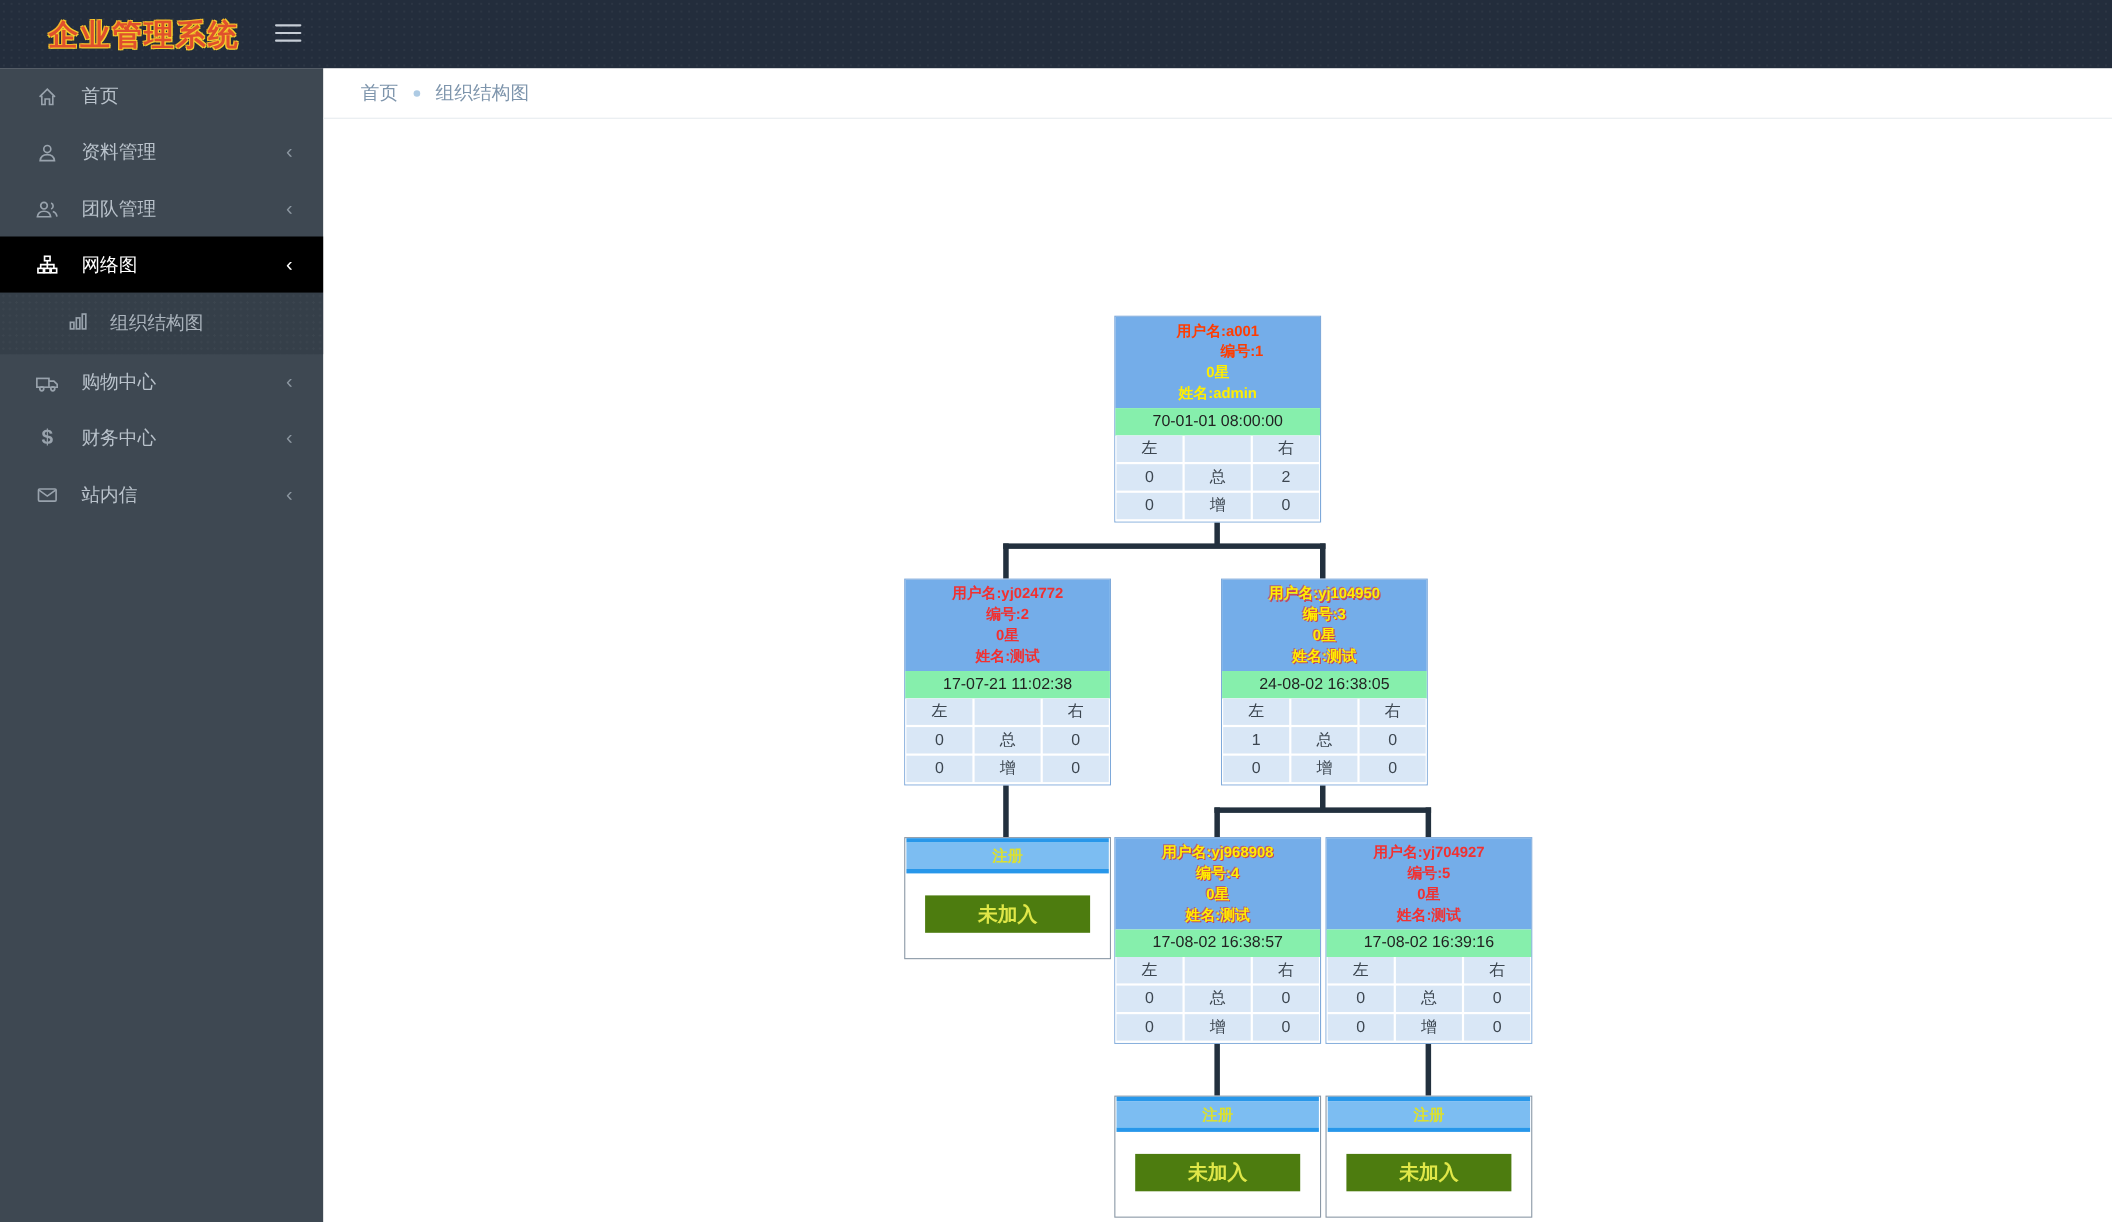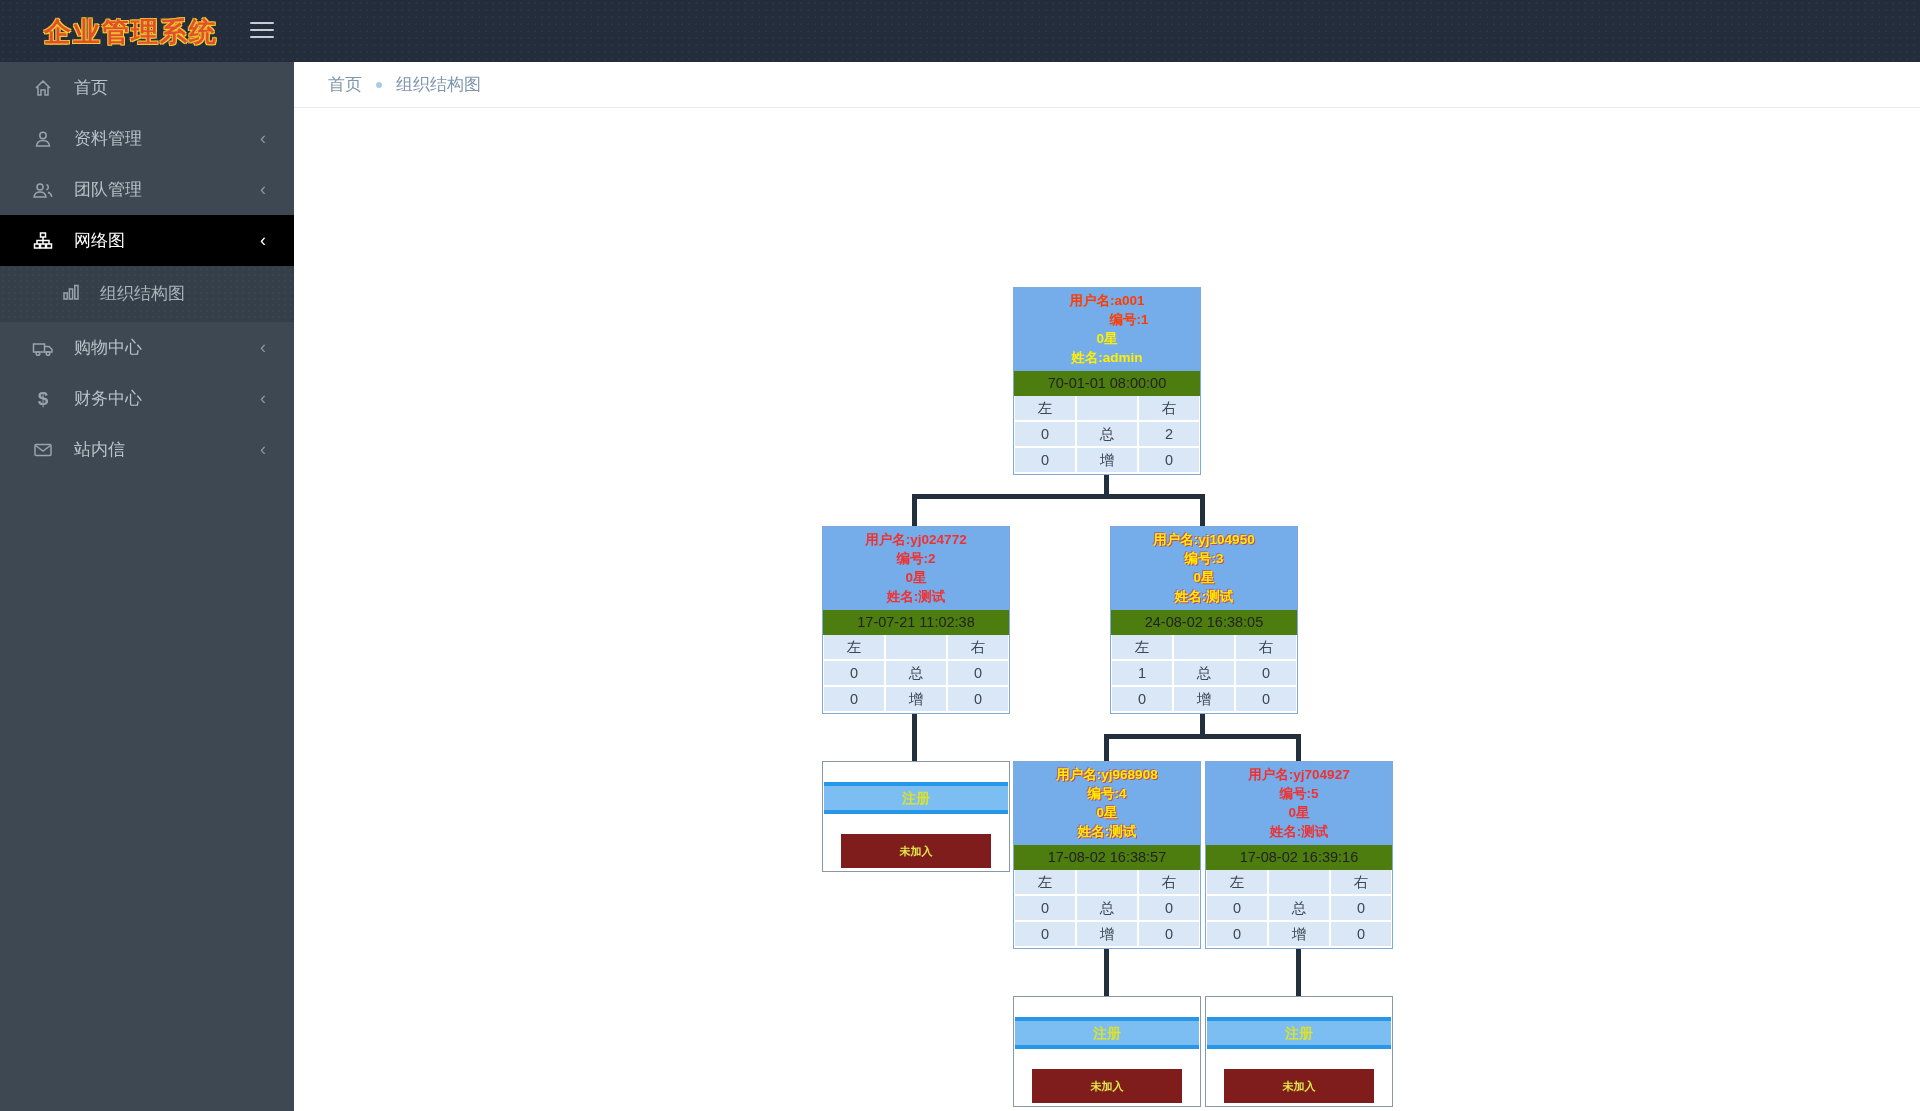--- a/index.html
+++ b/index.html
@@ -54,33 +54,33 @@
   .btn-jump.right { margin-left:110px; }
 
   
   .canvas { position:absolute; left:0; top:47px; width:1626px; height:1002px; }
   .conn { position:absolute; background:#22303e; }
 
   .unode { position:absolute; width:188px; border:1px solid #7ea9da; background:#fff; cursor:pointer; }
   .uhead { background:#74ade9; padding:3px 0 4px; text-align:center; }
   .uhead div { font-size:13.5px; font-weight:bold; line-height:19px; }
   .glow .uhead div { text-shadow:1px 1px 0 rgba(224,40,40,.75), -1px -1px 0 rgba(224,40,40,.55); }
-  .udate { height:25px; line-height:25px; text-align:center; font-size:14.5px; color:#222; background:#4d7c0f; }
+  .udate { height:25px; line-height:25px; text-align:center; font-size:14.5px; color:#222; background:#86efac; }
   .ustats { display:grid; grid-template-columns:1fr 1fr 1fr; gap:2px; background:#fff; padding:0 1px 2px; }
   .ustats .cell { background:#d9e7f6; height:24px; line-height:24px; text-align:center;
                   font-size:14.5px; color:#3c4650; }
 
   .rnode { position:absolute; width:188px; height:111px; border:1px solid #8a98a6; background:#fff;
-           padding:20px 0; cursor:pointer; }
+           padding:0 0; cursor:pointer; }
   .rstripe { height:4px; background:#2797ea; margin:0 1px; }
   .rband { height:24px; line-height:24px; background:#7cbdf2; margin:0 1px; text-align:center;
            font-size:14px; font-weight:bold; }
   .rgap { height:20px; }
-  .rlight { height:34px; line-height:34px; background:#7f1d1d; margin:0 18px; text-align:center;
-            font-size:11px; font-weight:bold; }
+  .rlight { height:34px; line-height:34px; background:#4d7c0f; margin:0 18px; text-align:center;
+            font-size:18px; font-weight:bold; }
 </style>
 </head>
 <body>
 
 <div class="topbar">
   <div class="logo">企业管理系统</div>
   <div class="hamburger">
     <span></span>
       <span></span>
       <span></span>

